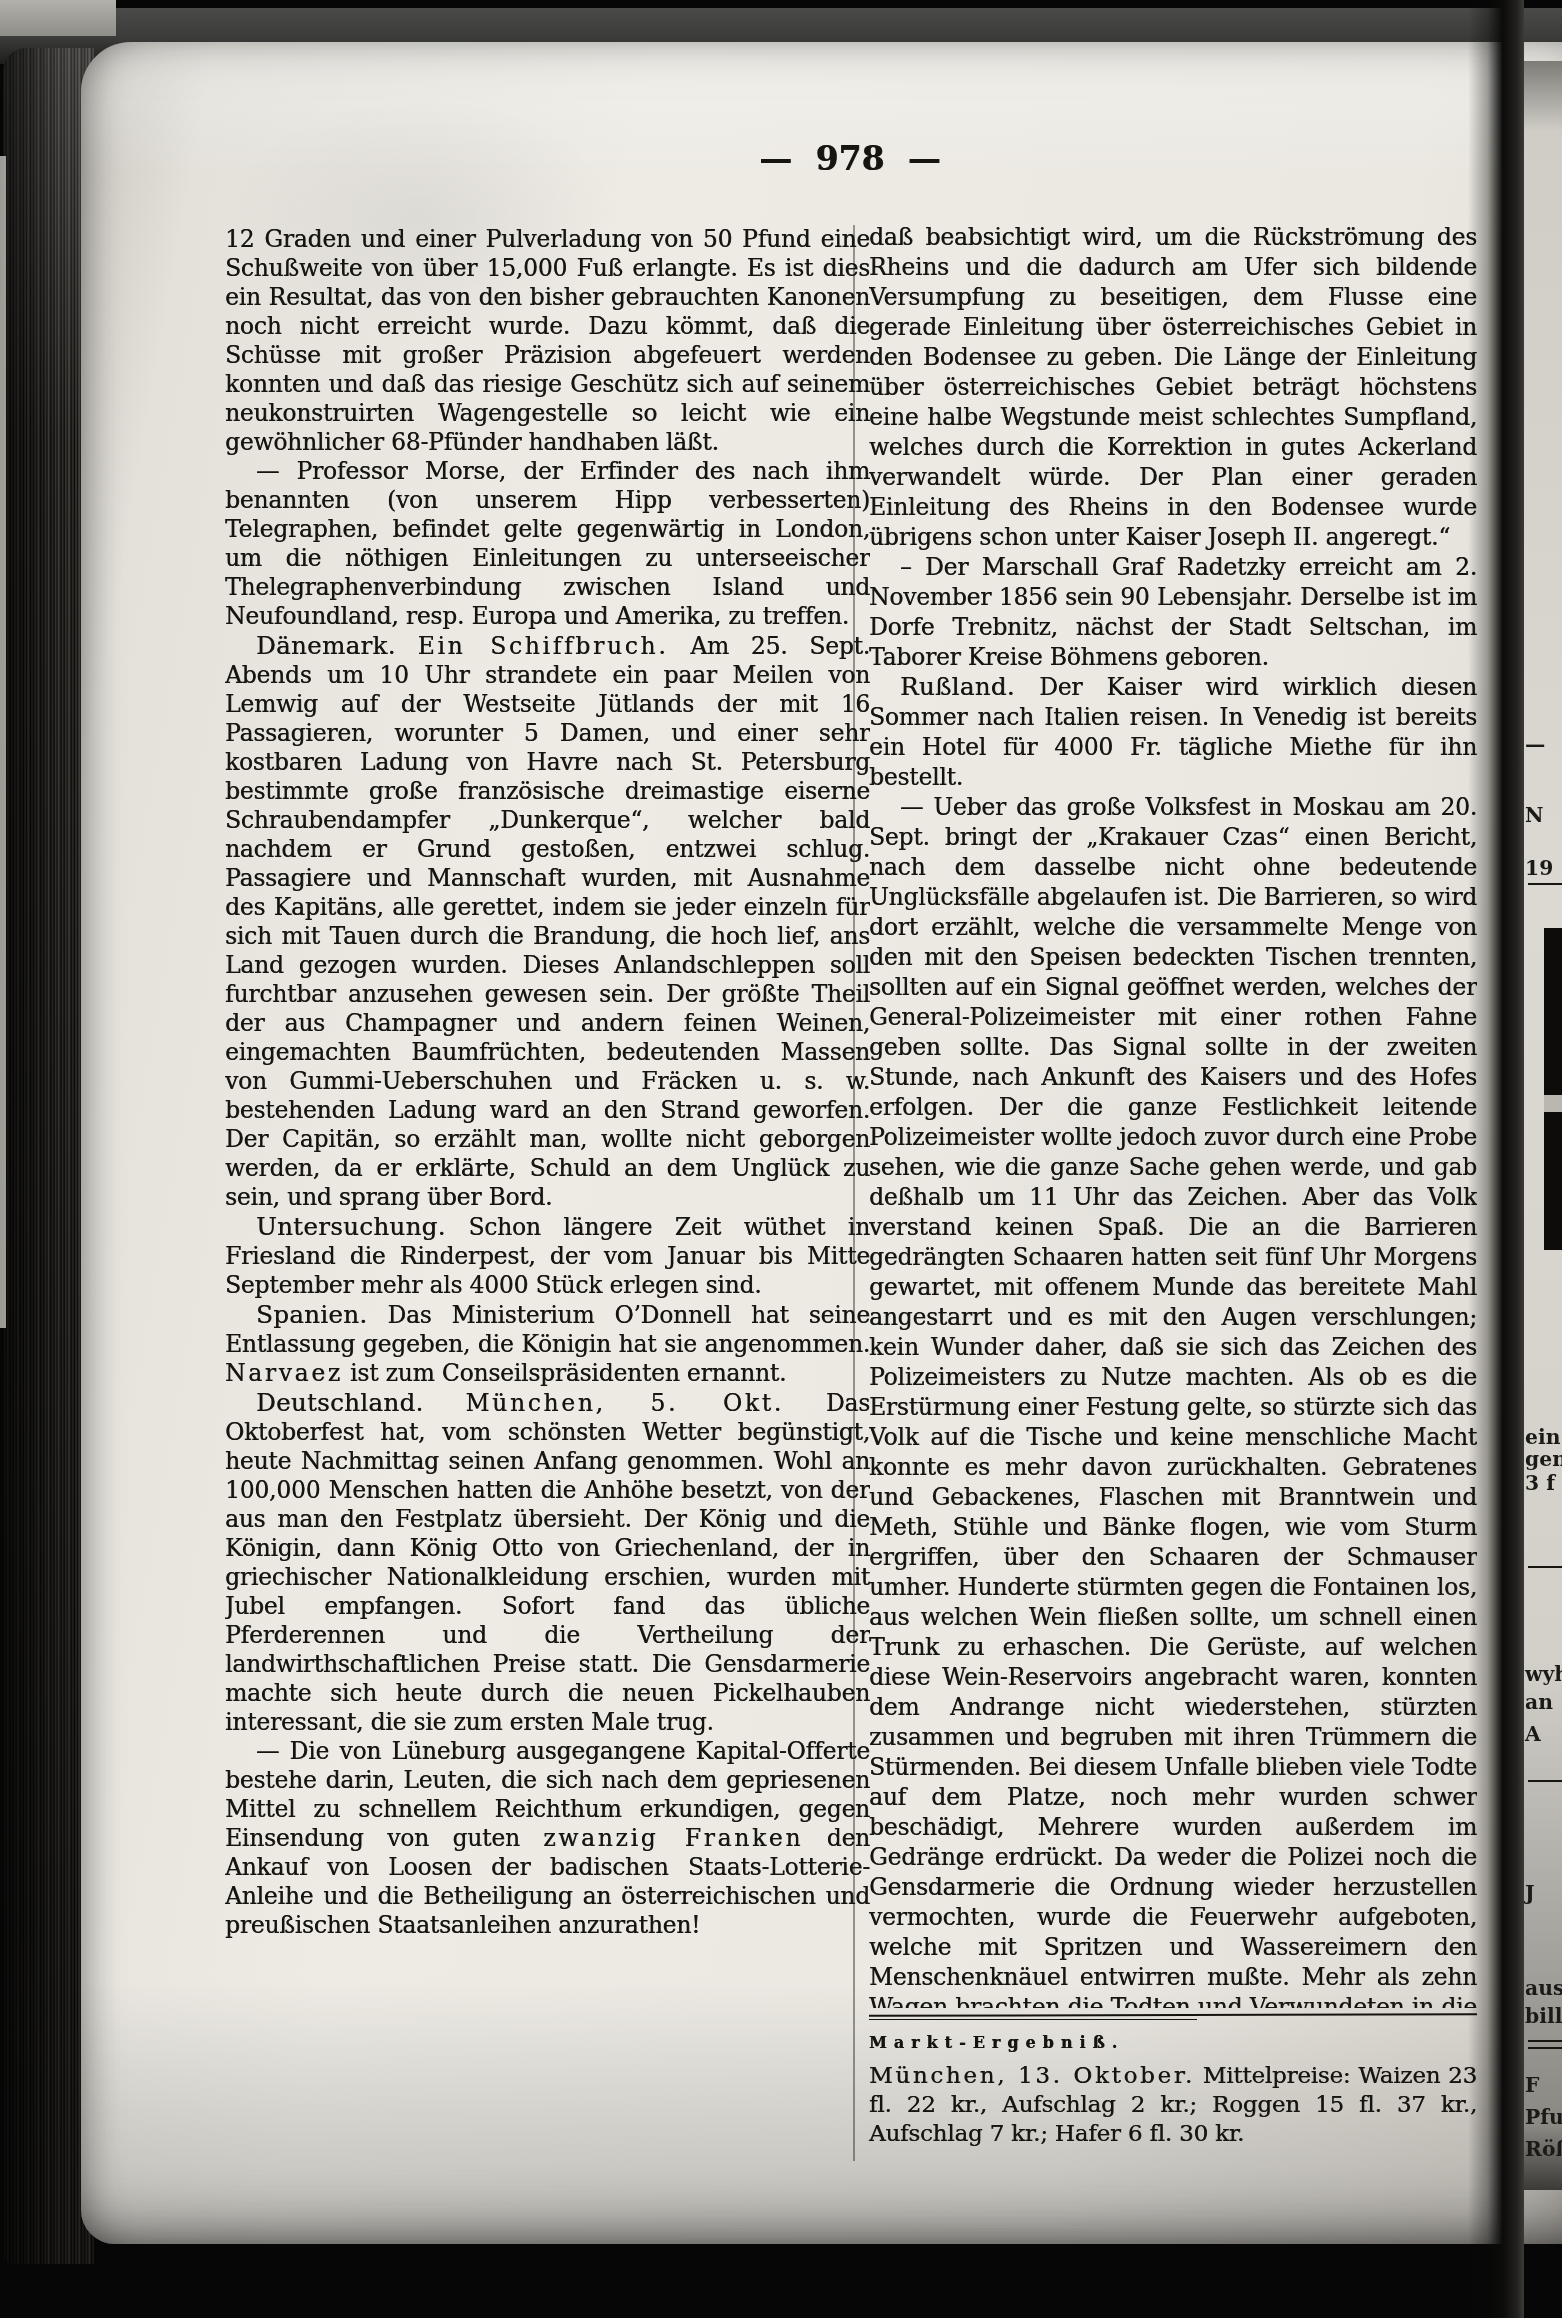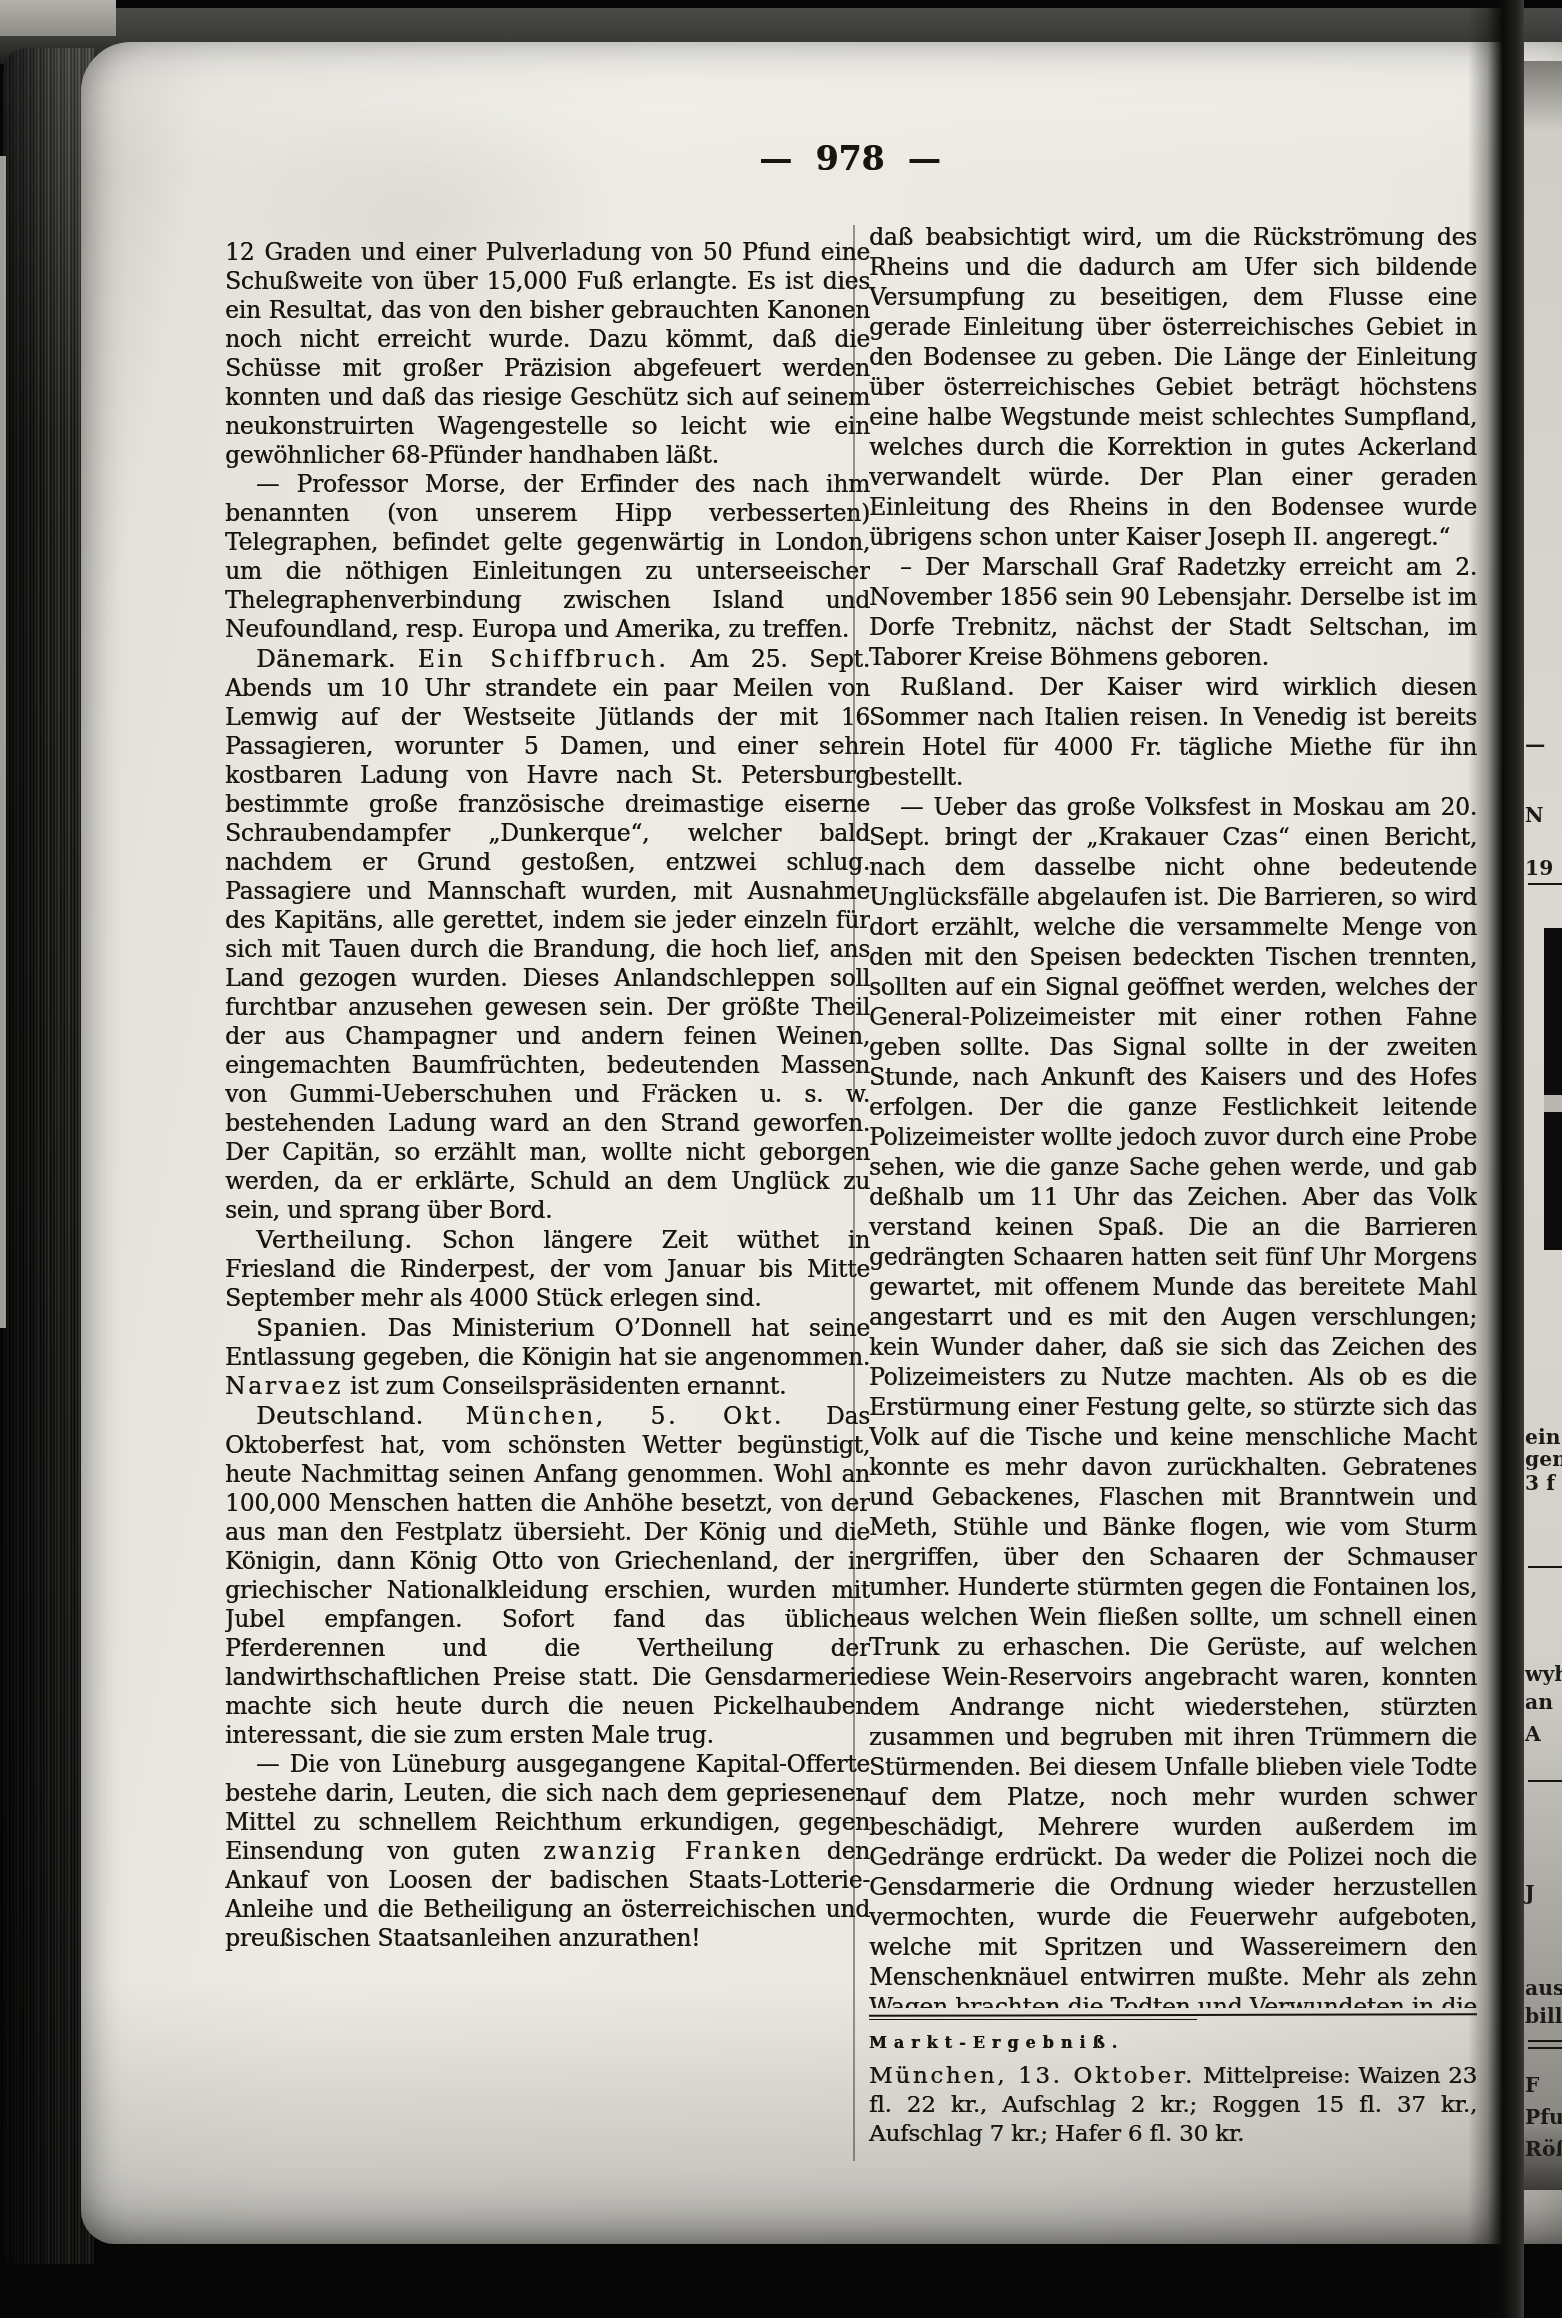--- a/index.html
+++ b/index.html
@@ -27,21 +27,21 @@
           linear-gradient(180deg,rgba(255,255,255,.28),rgba(255,255,255,0) 6%,rgba(0,0,0,0) 88%,rgba(0,0,0,.20) 100%),
           linear-gradient(100deg,#c9c6bf 0%,#e3e1da 7%,#edebe4 30%,#eae8e1 70%,#ddd9d2 91%,#bdbab3 100%);
         box-shadow:inset 20.3px 0 39px -17px rgba(0,0,0,.38),
                    inset -50px 0 70px -26.6px rgba(0,0,0,.55),
                    inset 0 -42px 63px -36px rgba(0,0,0,.38);}
   .pgnum{position:absolute;left:769px;top:97px;transform:translateX(-50%);white-space:nowrap;
          font-weight:bold;font-size:33px;color:#17150f;text-shadow:0.4px 0.3px 0.2px rgba(22,20,16,.85);}
   .pgnum .flank{margin:0 23.4px;font-weight:bold;}
   .colrule{position:absolute;left:772px;top:183px;width:1.6px;height:1936px;background:rgba(42,38,31,.45);}
   .col{position:absolute;overflow:hidden;}
-  .colL{left:144px;top:196px;width:645px;height:1989px;}
+  .colL{left:144px;top:183px;width:645px;height:1989px;}
   .colR{left:788px;top:180px;width:608px;height:1786px;}
   .para{margin:0;text-align:justify;color:#16140f;letter-spacing:-0.2px;
         text-shadow:0.4px 0.3px 0.2px rgba(22,20,16,.8);}
   .colL .para{font-size:23.4px;line-height:29px;}
   .colR .para{font-size:23.4px;line-height:30px;}
   .ind{text-indent:31px;}
   .head{font-weight:normal;font-size:1.05em;letter-spacing:0.3px;}
   .sp{letter-spacing:2.7px;}
   
   .market{position:absolute;left:788px;top:1972px;width:608px;color:#16140f;}
@@ -73,21 +73,21 @@
     <div class="pgnum">
       <span class="flank">—</span><span class="num">978</span><span class="flank">—</span>
     </div>
 
     <div class="colrule"></div>
 
     <div class="col colL">
       <p class="para"><span>12 Graden und einer Pulverladung von 50 Pfund eine Schußweite von über 15,000 Fuß erlangte. Es ist dies ein Resultat, das von den bisher gebrauchten Kanonen noch nicht erreicht wurde. Dazu kömmt, daß die Schüsse mit großer Präzision abgefeuert werden konnten und daß das riesige Geschütz sich auf seinem neukonstruirten Wagengestelle so leicht wie ein gewöhnlicher 68-Pfünder handhaben läßt.</span></p>
       <p class="para ind"><span>—</span> <span>Professor Morse, der Erfinder des nach ihm benannten (von unserem Hipp verbesserten) Telegraphen, befindet gelte gegenwärtig in London, um die nöthigen Einleitungen zu unterseeischer Thelegraphenverbindung zwischen Island und Neufoundland, resp. Europa und Amerika, zu treffen.</span></p>
       <p class="para ind"><span class="head">Dänemark.</span> <span class="sp">Ein Schiffbruch.</span> <span>Am 25. Sept. Abends um 10 Uhr strandete ein paar Meilen von Lemwig auf der Westseite Jütlands der mit 16 Passagieren, worunter 5 Damen, und einer sehr kostbaren Ladung von Havre nach St. Petersburg bestimmte große französische dreimastige eiserne Schraubendampfer „Dunkerque“, welcher bald nachdem er Grund gestoßen, entzwei schlug. Passagiere und Mannschaft wurden, mit Ausnahme des Kapitäns, alle gerettet, indem sie jeder einzeln für sich mit Tauen durch die Brandung, die hoch lief, ans Land gezogen wurden. Dieses Anlandschleppen soll furchtbar anzusehen gewesen sein. Der größte Theil der aus Champagner und andern feinen Weinen, eingemachten Baumfrüchten, bedeutenden Massen von Gummi-Ueberschuhen und Fräcken u. s. w. bestehenden Ladung ward an den Strand geworfen. Der Capitän, so erzählt man, wollte nicht geborgen werden, da er erklärte, Schuld an dem Unglück zu sein, und sprang über Bord.</span></p>
-      <p class="para ind"><span class="head">Vertheilung.</span> <span>Schon längere Zeit wüthet in Friesland die Rinderpest, der vom Januar bis Mitte September mehr als 4000 Stück erlegen sind.</span></p>
+      <p class="para ind"><span class="head">Untersuchung.</span> <span>Schon längere Zeit wüthet in Friesland die Rinderpest, der vom Januar bis Mitte September mehr als 4000 Stück erlegen sind.</span></p>
       <p class="para ind"><span class="head">Spanien.</span> <span>Das Ministerium O’Donnell hat seine Entlassung gegeben, die Königin hat sie angenommen.</span> <span class="sp">Narvaez</span> <span>ist zum Conseilspräsidenten ernannt.</span></p>
       <p class="para ind"><span class="head">Deutschland.</span> <span class="sp">München, 5. Okt.</span> <span>Das Oktoberfest hat, vom schönsten Wetter begünstigt, heute Nachmittag seinen Anfang genommen. Wohl an 100,000 Menschen hatten die Anhöhe besetzt, von der aus man den Festplatz übersieht. Der König und die Königin, dann König Otto von Griechenland, der in griechischer Nationalkleidung erschien, wurden mit Jubel empfangen. Sofort fand das übliche Pferderennen und die Vertheilung der landwirthschaftlichen Preise statt. Die Gensdarmerie machte sich heute durch die neuen Pickelhauben interessant, die sie zum ersten Male trug.</span></p>
       <p class="para ind"><span>—</span> <span>Die von Lüneburg ausgegangene Kapital-Offerte bestehe darin, Leuten, die sich nach dem gepriesenen Mittel zu schnellem Reichthum erkundigen, gegen Einsendung von guten</span> <span class="sp">zwanzig Franken</span> <span>den Ankauf von Loosen der badischen Staats-Lotterie-Anleihe und die Betheiligung an österreichischen und preußischen Staatsanleihen anzurathen!</span></p>
     </div>
 
     <div class="col colR">
       <p class="para"><span>daß beabsichtigt wird, um die Rückströmung des Rheins und die dadurch am Ufer sich bildende Versumpfung zu beseitigen, dem Flusse eine gerade Einleitung über österreichisches Gebiet in den Bodensee zu geben. Die Länge der Einleitung über österreichisches Gebiet beträgt höchstens eine halbe Wegstunde meist schlechtes Sumpfland, welches durch die Korrektion in gutes Ackerland verwandelt würde. Der Plan einer geraden Einleitung des Rheins in den Bodensee wurde übrigens schon unter Kaiser Joseph II. angeregt.“</span></p>
       <p class="para ind"><span>–</span> <span>Der Marschall Graf Radetzky erreicht am 2. November 1856 sein 90 Lebensjahr. Derselbe ist im Dorfe Trebnitz, nächst der Stadt Seltschan, im Taborer Kreise Böhmens geboren.</span></p>
       <p class="para ind"><span class="head">Rußland.</span> <span>Der Kaiser wird wirklich diesen Sommer nach Italien reisen. In Venedig ist bereits ein Hotel für 4000 Fr. tägliche Miethe für ihn bestellt.</span></p>
       <p class="para ind"><span>—</span> <span>Ueber das große Volksfest in Moskau am 20. Sept. bringt der „Krakauer Czas“ einen Bericht, nach dem dasselbe nicht ohne bedeutende Unglücksfälle abgelaufen ist. Die Barrieren, so wird dort erzählt, welche die versammelte Menge von den mit den Speisen bedeckten Tischen trennten, sollten auf ein Signal geöffnet werden, welches der General-Polizeimeister mit einer rothen Fahne geben sollte. Das Signal sollte in der zweiten Stunde, nach Ankunft des Kaisers und des Hofes erfolgen. Der die ganze Festlichkeit leitende Polizeimeister wollte jedoch zuvor durch eine Probe sehen, wie die ganze Sache gehen werde, und gab deßhalb um 11 Uhr das Zeichen. Aber das Volk verstand keinen Spaß. Die an die Barrieren gedrängten Schaaren hatten seit fünf Uhr Morgens gewartet, mit offenem Munde das bereitete Mahl angestarrt und es mit den Augen verschlungen; kein Wunder daher, daß sie sich das Zeichen des Polizeimeisters zu Nutze machten. Als ob es die Erstürmung einer Festung gelte, so stürzte sich das Volk auf die Tische und keine menschliche Macht konnte es mehr davon zurückhalten. Gebratenes und Gebackenes, Flaschen mit Branntwein und Meth, Stühle und Bänke flogen, wie vom Sturm ergriffen, über den Schaaren der Schmauser umher. Hunderte stürmten gegen die Fontainen los, aus welchen Wein fließen sollte, um schnell einen Trunk zu erhaschen. Die Gerüste, auf welchen diese Wein-Reservoirs angebracht waren, konnten dem Andrange nicht wiederstehen, stürzten zusammen und begruben mit ihren Trümmern die Stürmenden. Bei diesem Unfalle blieben viele Todte auf dem Platze, noch mehr wurden schwer beschädigt, Mehrere wurden außerdem im Gedränge erdrückt. Da weder die Polizei noch die Gensdarmerie die Ordnung wieder herzustellen vermochten, wurde die Feuerwehr aufgeboten, welche mit Spritzen und Wassereimern den Menschenknäuel entwirren mußte. Mehr als zehn Wagen brachten die Todten und Verwundeten in die Hospitäler. Als der Kaiser gegen 2 Uhr auf dem Festplatze erschien, bot sich ihm der traurige Anblick jener Verwirrung und Vernichtung dar. Er soll dadurch eben so erschüttert als erbittert geworden sein und eine strenge Untersuchung des ganzen Herganges anbefohlen haben.</span></p>

